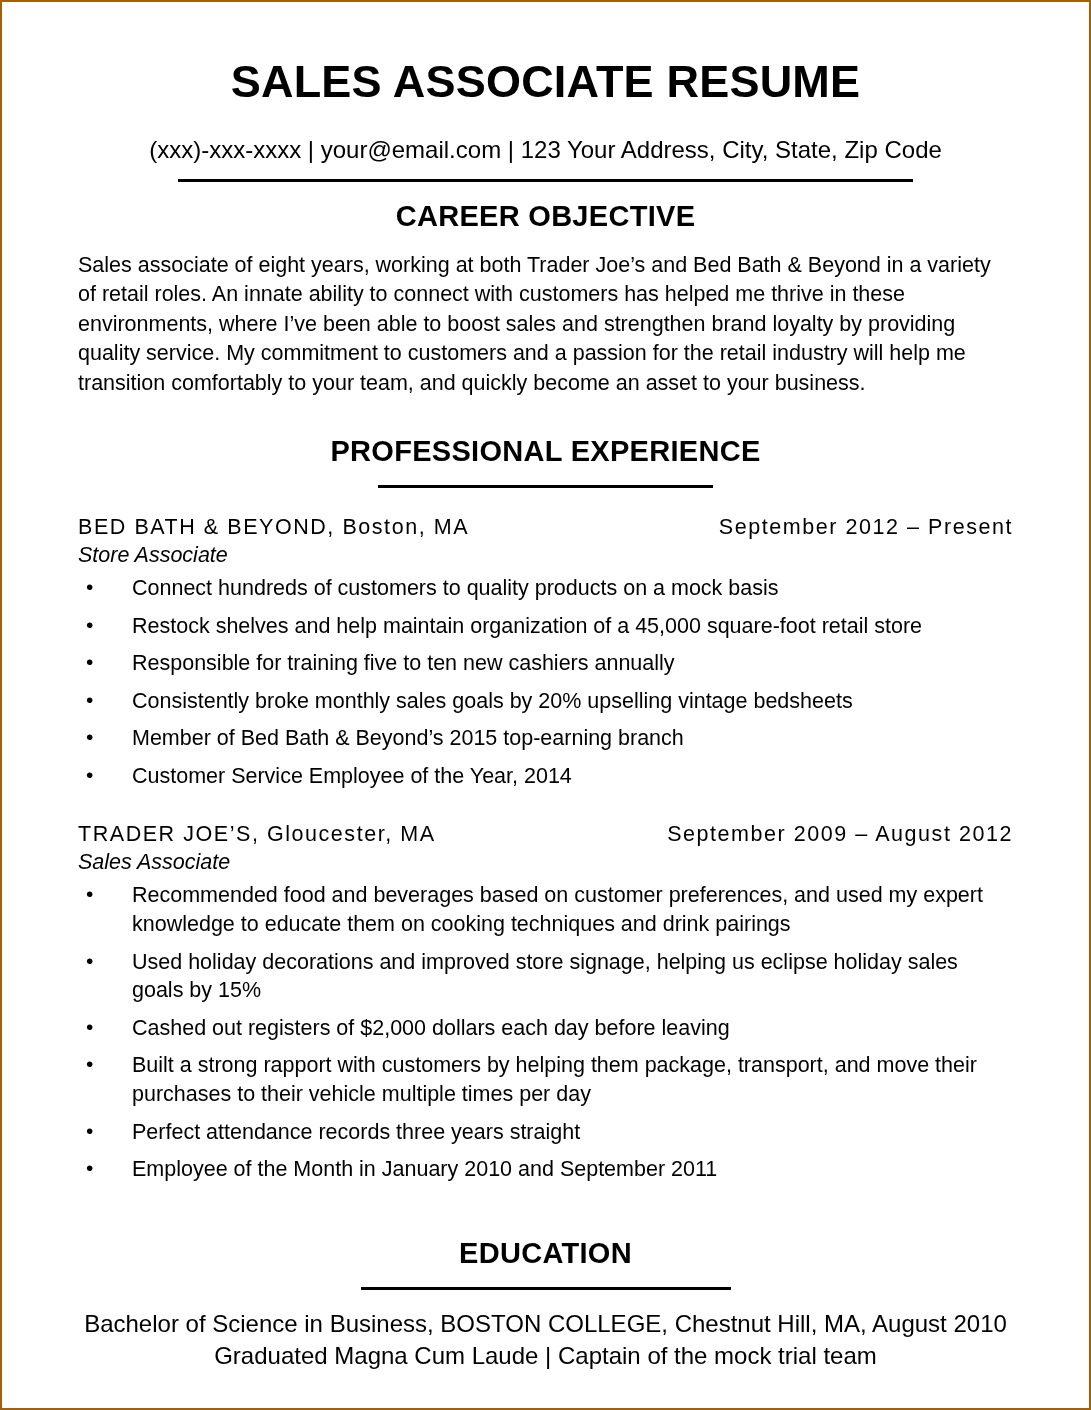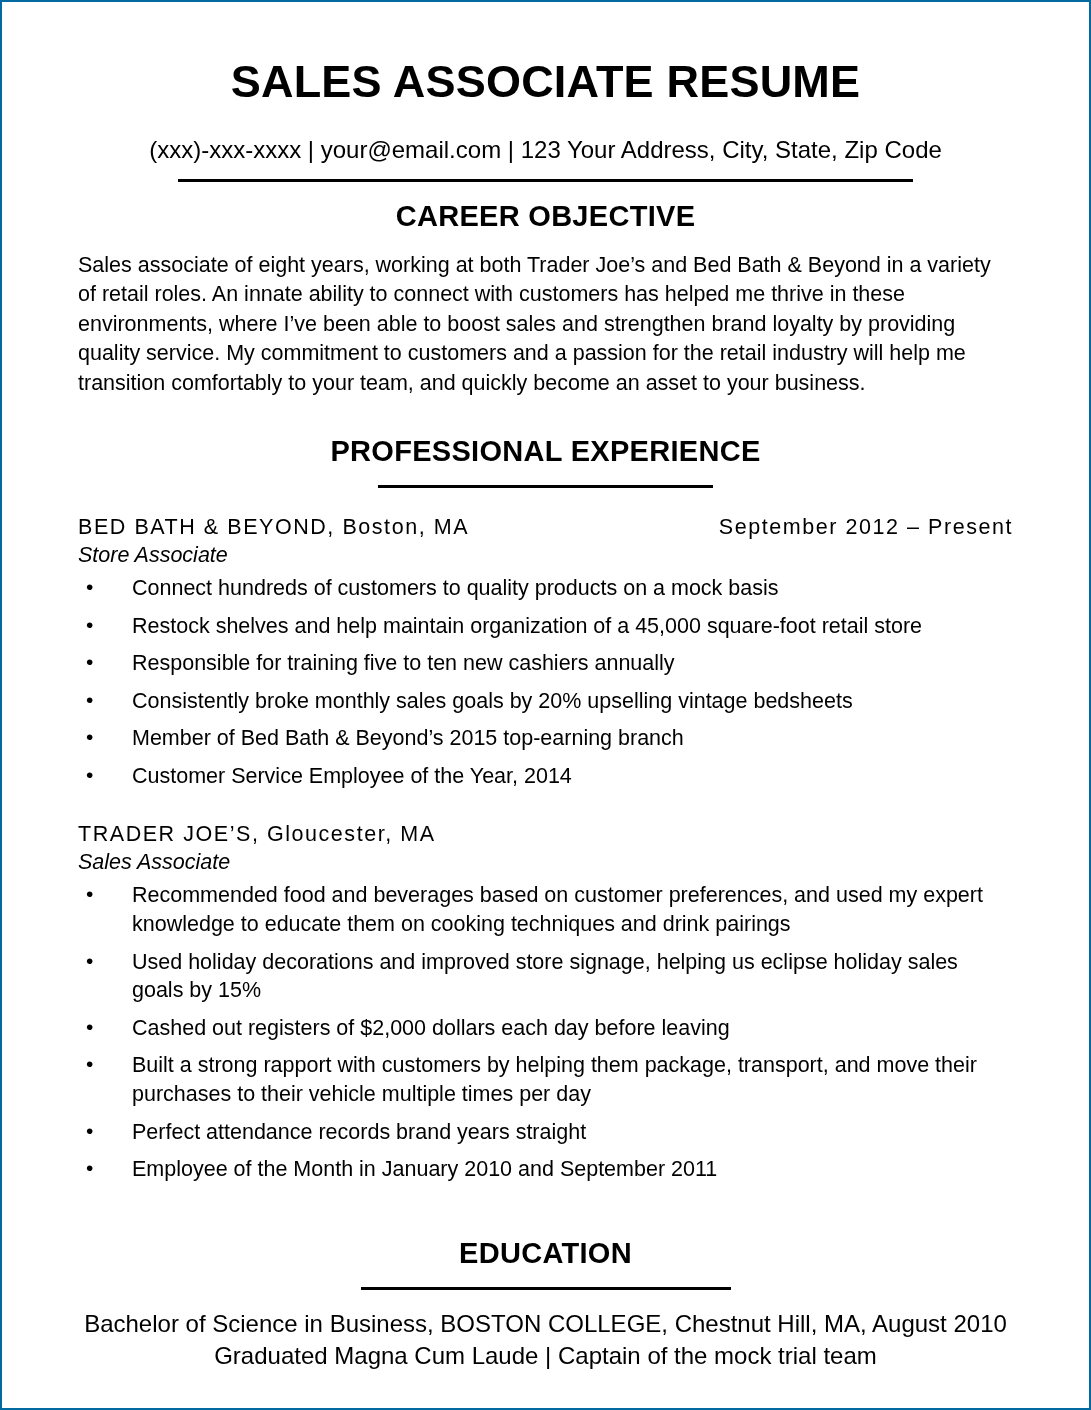--- a/index.html
+++ b/index.html
@@ -11,21 +11,21 @@
   body {
     font-family: "Liberation Sans", sans-serif;
     color: #000000;
   }
   .page {
     position: relative;
     width: 1091px;
     height: 1410px;
     box-sizing: border-box;
     background: #ffffff;
-    border: 2px solid #0369a1;
+    border: 2px solid #a16207;
     overflow: hidden;
   }
   .sheet {
     position: absolute;
     left: 0;
     top: 0;
     right: 0;
     bottom: 0;
     padding: 56px 76px 0 76px;
     box-sizing: border-box;
@@ -186,28 +186,29 @@
             <li>Member of Bed Bath &amp; Beyond’s 2015 top-earning branch</li>
             <li>Customer Service Employee of the Year, 2014</li>
           </ul>
         </div>
 
         <div class="spacer-jobs"></div>
 
         <div class="job">
           <div class="job-header">
             <span class="job-company">TRADER JOE’S, Gloucester, MA</span>
+            <span class="job-dates">September 2009 – August 2012</span>
           </div>
           <div class="job-role">Sales Associate</div>
           <ul class="bullets">
             <li>Recommended food and beverages based on customer preferences, and used my expert knowledge to educate them on cooking techniques and drink pairings</li>
             <li>Used holiday decorations and improved store signage, helping us eclipse holiday sales goals by 15%</li>
             <li>Cashed out registers of $2,000 dollars each day before leaving</li>
             <li>Built a strong rapport with customers by helping them package, transport, and move their purchases to their vehicle multiple times per day</li>
-            <li>Perfect attendance records brand years straight</li>
+            <li>Perfect attendance records three years straight</li>
             <li>Employee of the Month in January 2010 and September 2011</li>
           </ul>
         </div>
 
       </div>
     </section>
 
     <div class="block-gap-lg"></div>
 
     <section>

